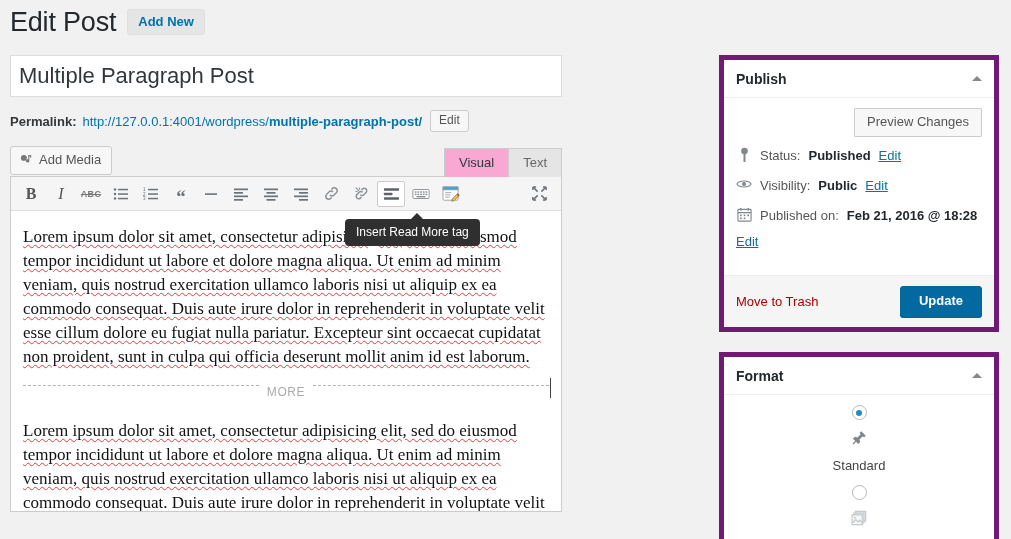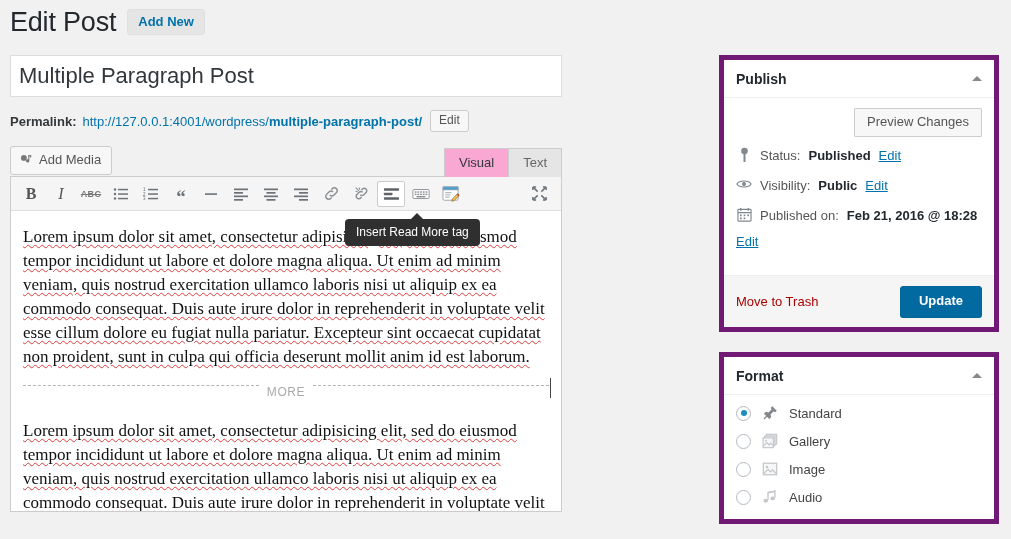--- a/index.html
+++ b/index.html
@@ -180,21 +180,21 @@
   .update-btn {
     background: #0369a1; border: 1px solid #006799;
     color: #fff; font-size: 13px; font-weight: 700;
     padding: 6px 18px 7px; border-radius: 3px; cursor: pointer;
     line-height: 16px; box-shadow: 0 1px 0 #006799;
   }
 
   
   .fmt-item {
     display: flex; align-items: center; gap: 10px;
-    margin-bottom: 12px; cursor: pointer;
+    margin-bottom: 12px; cursor: pointer; flex-direction: column;
   }
   .fmt-item:last-child { margin-bottom: 2px; }
   .radio {
     width: 15px; height: 15px; border-radius: 50%;
     border: 1px solid #b4b9be; background: #fff;
     display: flex; align-items: center; justify-content: center;
     flex: 0 0 15px;
   }
   .radio.checked::after {
     content: ""; width: 6px; height: 6px; border-radius: 50%;

